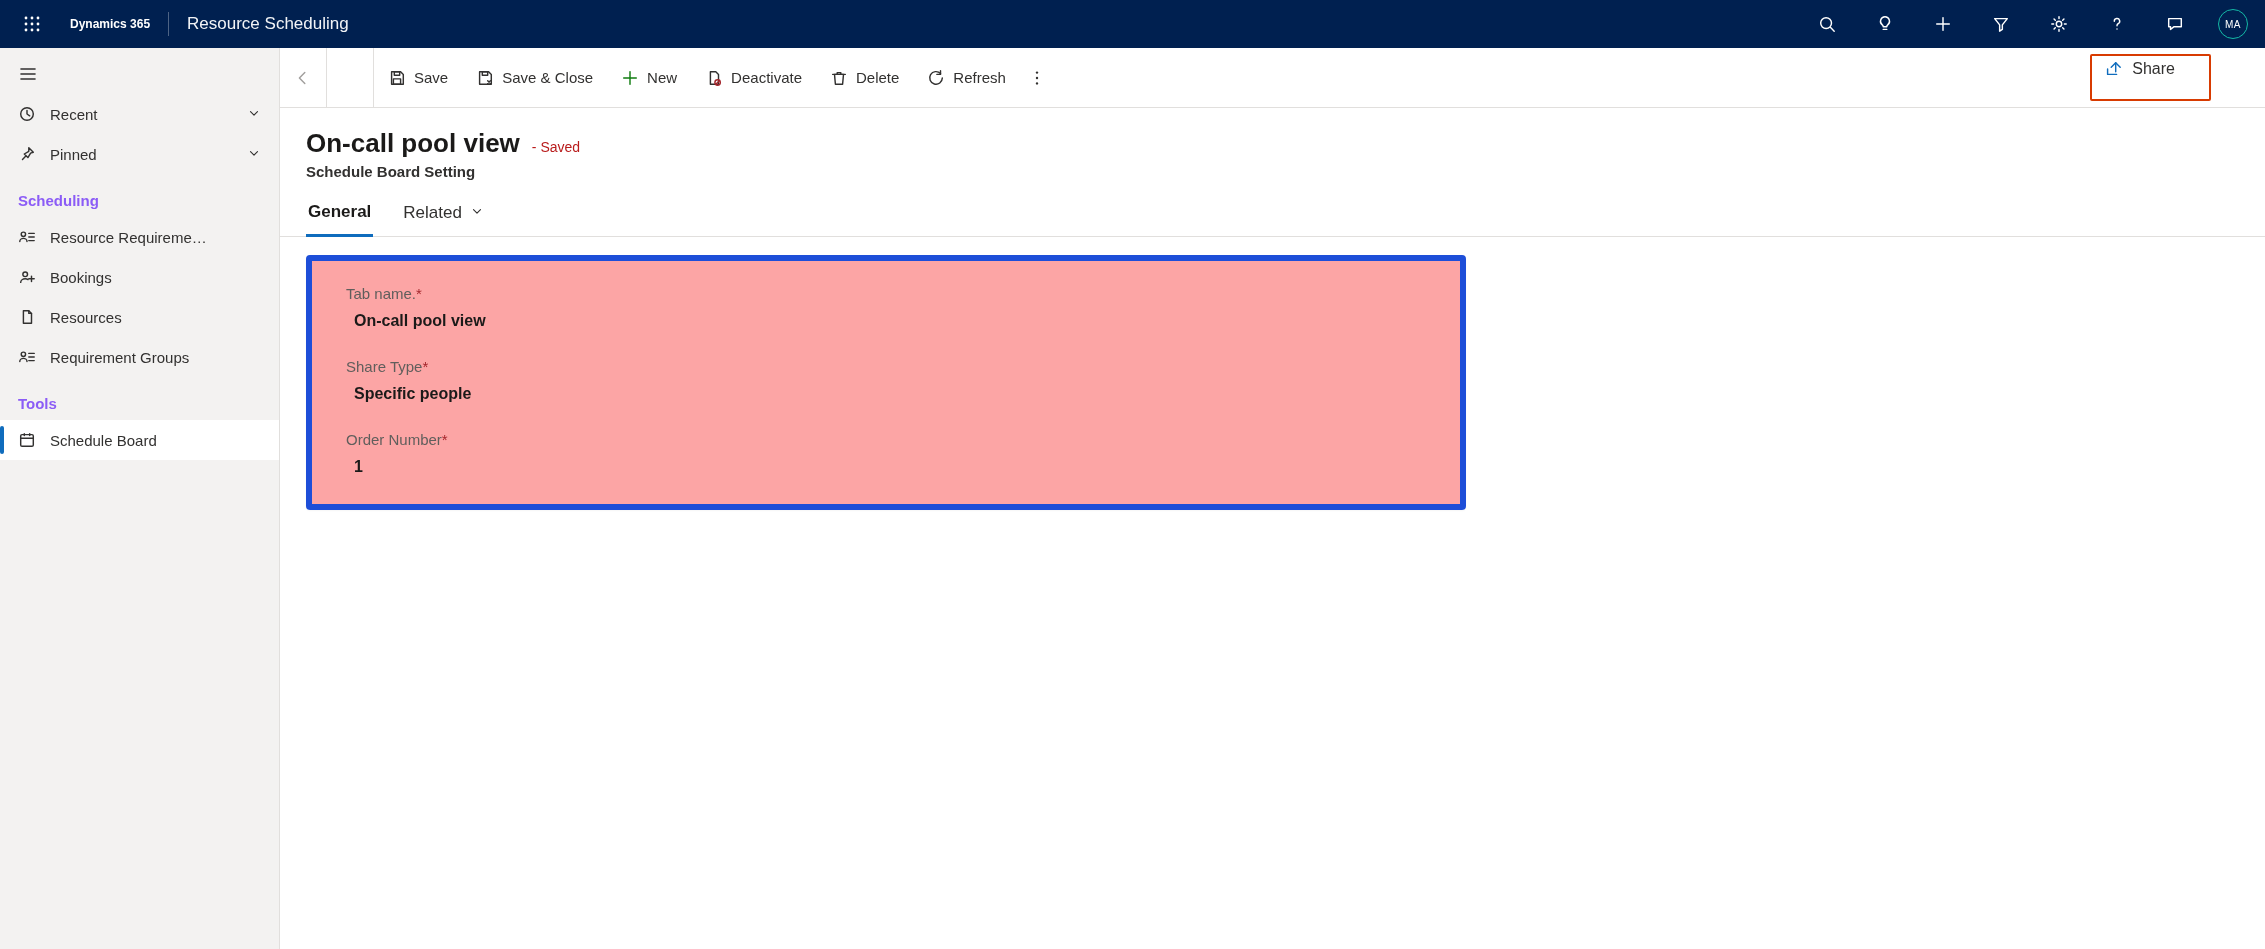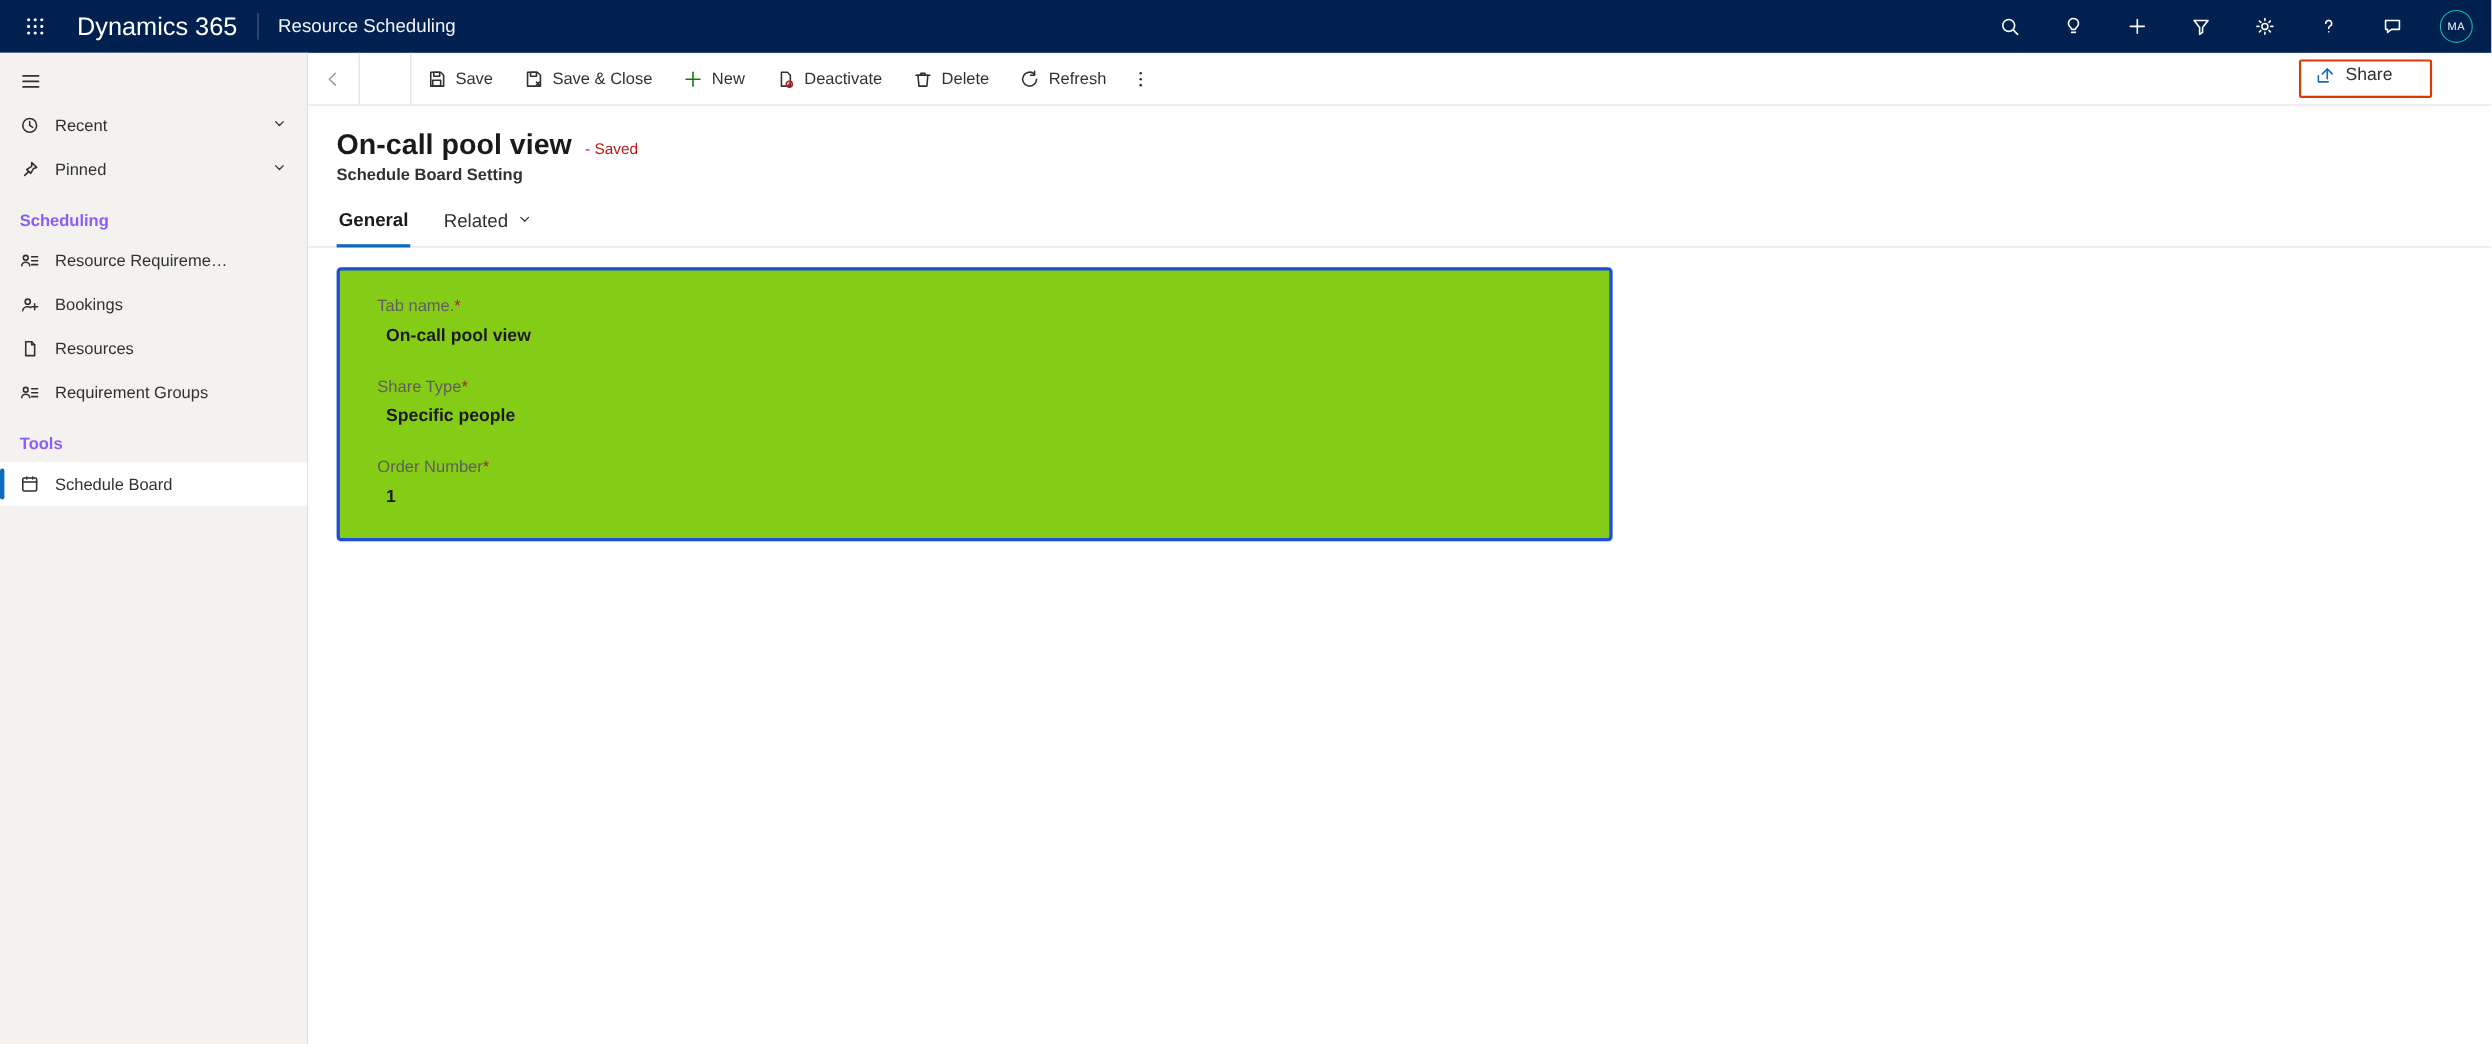--- a/index.html
+++ b/index.html
@@ -8,21 +8,21 @@
     
     .titlebar {
       height: 48px;
       background: #002050;
       color: #fff;
       display: flex;
       align-items: center;
       padding: 0 12px;
       gap: 18px;
     }
-    .titlebar .brand { font-size: 23px; font-weight: 400; white-space: nowrap; }
+    .titlebar .brand { font-size: 12px; font-weight: 700; white-space: nowrap; }
     .titlebar .divider-v { width: 1px; height: 24px; background: rgba(255,255,255,.3); }
     .titlebar .area-name { font-size: 17px; opacity: .95; }
     .titlebar .flex-spacer { flex: 1; }
     .titlebar .ticon {
       width: 40px; height: 48px; display: flex; align-items: center; justify-content: center;
       cursor: pointer;
     }
     .titlebar .ticon svg { stroke: #fff; }
     .titlebar .avatar {
       width: 30px; height: 30px; border: 1px solid #14b8a6; border-radius: 50%;
@@ -57,21 +57,21 @@
     .nav-item .label { flex: 1; white-space: nowrap; overflow: hidden; text-overflow: ellipsis; }
     .nav-item .chev svg { stroke: #323130; }
     .nav-section {
       padding: 18px 18px 8px; font-weight: 600; font-size: 15px; color: #8b5cf6;
     }
 
     
     .workspace { flex: 1; display: flex; flex-direction: column; min-width: 0; }
 
     .commandbar {
-      height: 48px; border-bottom: 1px solid #e1dfdd;
+      height: 60px; border-bottom: 1px solid #e1dfdd;
       display: flex; align-items: stretch;
     }
     .cb-cell {
       display: flex; align-items: center; padding: 0 14px;
       border-right: 1px solid #e1dfdd; color: #323130;
     }
     .cb-btn {
       display: flex; align-items: center; gap: 8px; padding: 0 14px;
       cursor: pointer; font-size: 15px; white-space: nowrap;
     }
@@ -101,21 +101,21 @@
       padding: 10px 2px 12px; cursor: pointer; display: flex; align-items: center; gap: 8px;
       color: #323130;
     }
     .tab.active { font-weight: 600; color: #1b1a19; border-bottom: 3px solid #0F6CBD; margin-bottom: -1px; }
     .tab .chev svg { stroke: #323130; }
 
     .form-area {
       flex: 1; overflow: auto; padding: 18px 20px 18px 26px; position: relative;
     }
     .form-card {
-      background: #84cc16; border: 3px solid #1d4ed8; border-radius: 4px;
+      background: #fca5a5; border: 6px solid #1d4ed8; border-radius: 4px;
       padding: 24px 34px; max-width: 1160px;
       box-shadow: 0 1px 2px rgba(0,0,0,.04);
     }
     .field { margin-bottom: 28px; }
     .field-label { font-size: 15px; color: #605e5c; }
     .field-label .req { color: #a4262c; font-size: 15px; }
     .field-value { font-size: 16px; font-weight: 600; color: #1b1a19; margin-top: 10px; padding-left: 8px; }
 
     
     .form-area::-webkit-scrollbar { width: 12px; }

